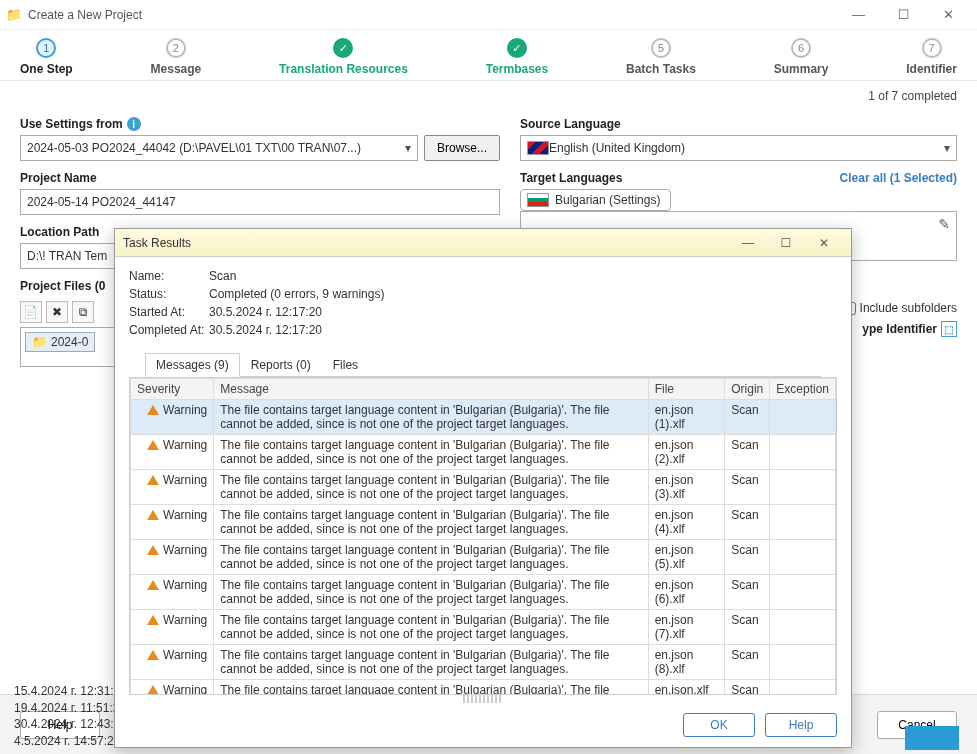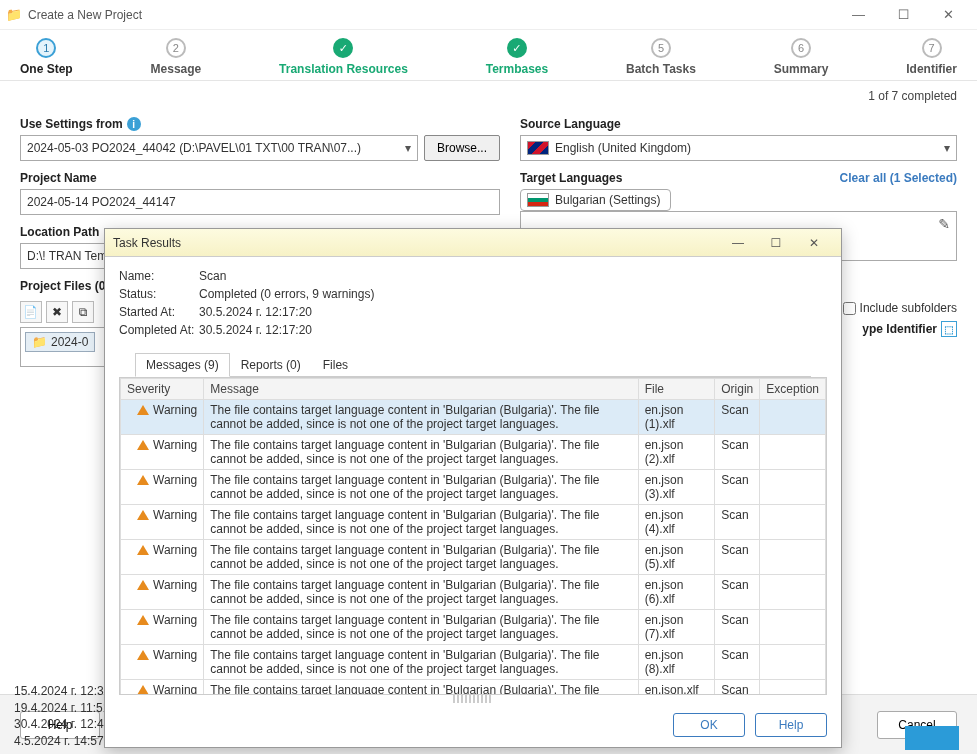--- a/index.html
+++ b/index.html
@@ -49,21 +49,21 @@
 .file-list { border: 1px solid #aaa; height: 40px; padding: 4px; }
 .file-item { background: #e5eef5; border: 1px solid #9ab; padding: 2px 6px; display: inline-flex; align-items: center; gap: 4px; font-size: 12px; }
 
 .footer-bar { position: absolute; bottom: 0; left: 0; right: 0; height: 60px; background: #f3f3f3; border-top: 1px solid #ddd; display: flex; align-items: center; padding: 0 20px; gap: 10px; }
 .footer-spacer { flex: 1; }
 .footer-btn { min-width: 80px; padding: 6px 16px; border: 1px solid #aaa; background: #fff; border-radius: 3px; font-size: 12px; cursor: pointer; }
 
 .timestamps { position: absolute; bottom: 4px; left: 14px; font-size: 12px; color: #333; line-height: 1.4; }
 
 
-.modal { position: absolute; left: 104px; top: 228px; width: 738px; height: 520px; background: #fff; border: 1px solid #999; box-shadow: 0 4px 16px rgba(0,0,0,0.25); display: flex; flex-direction: column; }
+.modal { position: absolute; left: 114px; top: 228px; width: 738px; height: 520px; background: #fff; border: 1px solid #999; box-shadow: 0 4px 16px rgba(0,0,0,0.25); display: flex; flex-direction: column; }
 .modal-title { height: 28px; background: linear-gradient(#fdfbe0,#f7f2c6); border-bottom: 1px solid #ccc; display: flex; align-items: center; padding: 0 8px; font-size: 12px; }
 .modal-title .title-txt { flex: 1; }
 .modal-title .win-btn { width: 38px; height: 26px; display: flex; align-items: center; justify-content: center; color: #555; }
 .modal-body { padding: 12px 14px 4px; font-size: 12px; }
 .kv-row { display: flex; margin-bottom: 4px; }
 .kv-row .k { width: 80px; color: #333; }
 .kv-row .v { color: #333; }
 .tabs { display: flex; gap: 0; border-bottom: 1px solid #ccc; margin: 8px 30px 0; font-size: 12px; }
 .tab { padding: 4px 10px; border: 1px solid transparent; border-bottom: none; cursor: pointer; position: relative; }
 .tab.active { border-color: #ccc; background: #fff; border-bottom: 1px solid #fff; margin-bottom: -1px; }
@@ -155,21 +155,21 @@
       <div class="icon-btn">⧉</div>
     </div>
     <div class="file-list">
       <span class="file-item">📁 <span>2024-0</span></span>
     </div>
   </div>
 
   <div class="right-col">
     <div class="field-label">Source Language</div>
     <div class="combo">
-      <span style="display:flex;align-items:center;gap:6px">
+      <span style="display:flex;align-items:center;gap:0">
           <span class="flag flag-uk"></span>
           <span>English (United Kingdom)</span>
         </span>
       <span class="arrow">▾</span>
     </div>
 
     <div class="field-label right-header">
       <span>Target Languages</span>
       <a href="#" class="clear-link">Clear all (1 Selected)</a>
     </div>

